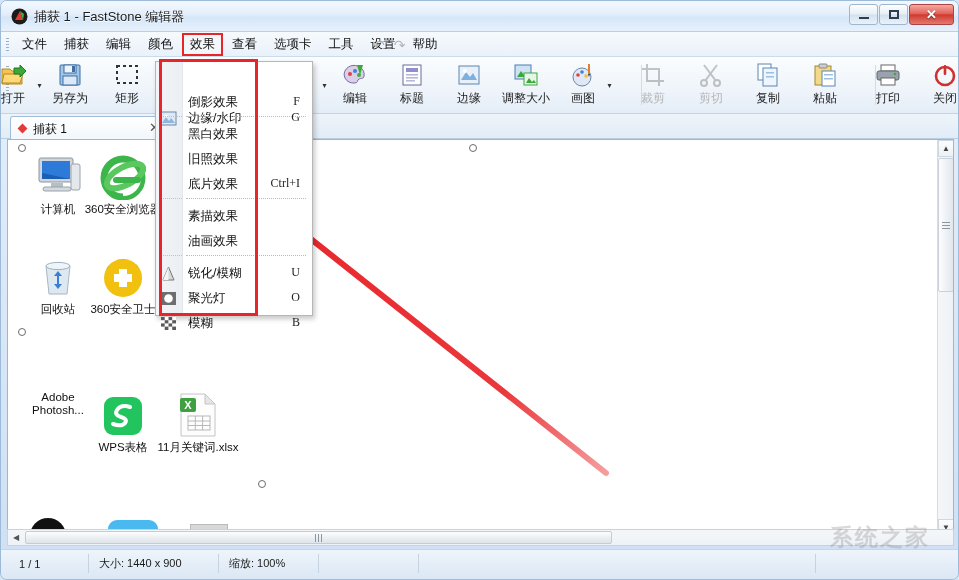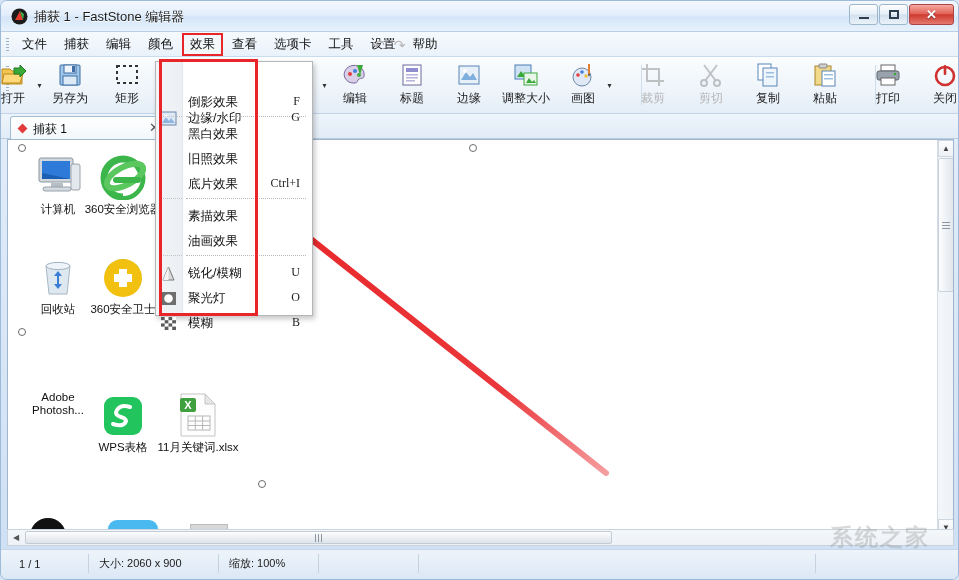--- a/index.html
+++ b/index.html
@@ -522,21 +522,21 @@
   <div class="hsb">
     <div class="harrow" style="left:0;">◀</div>
     <div class="hthumb">
         <span class="grip3h"></span>
       </div>
   </div>
 
   <div class="statusbar">
     <div id="status-host">
         <div class="sfield" style="left: 8px; width: 80px;">1 / 1</div>
-        <div class="sfield" style="left: 88px; width: 130px;">大小: 2060 x 900</div>
+        <div class="sfield" style="left: 88px; width: 130px;">大小: 1440 x 900</div>
         <div class="sfield" style="left: 218px; width: 100px;">缩放: 100%</div>
         <div class="sfield" style="left: 318px; width: 100px;"></div>
       </div>
     <div class="sfield" style="left:745px;width:70px;border-right:1px solid #c5d3e1;"></div>
   </div>
 
   <div class="dropdown">
     <div class="dd-gutter"></div>
     <div id="dd-host">
         <div class="mi" style="top: 3px; margin-top: 41px;">

